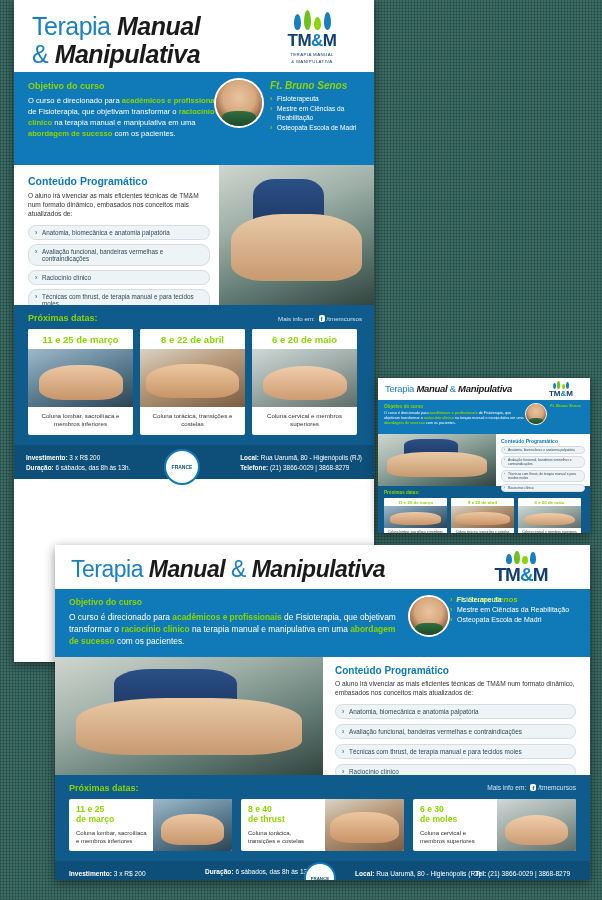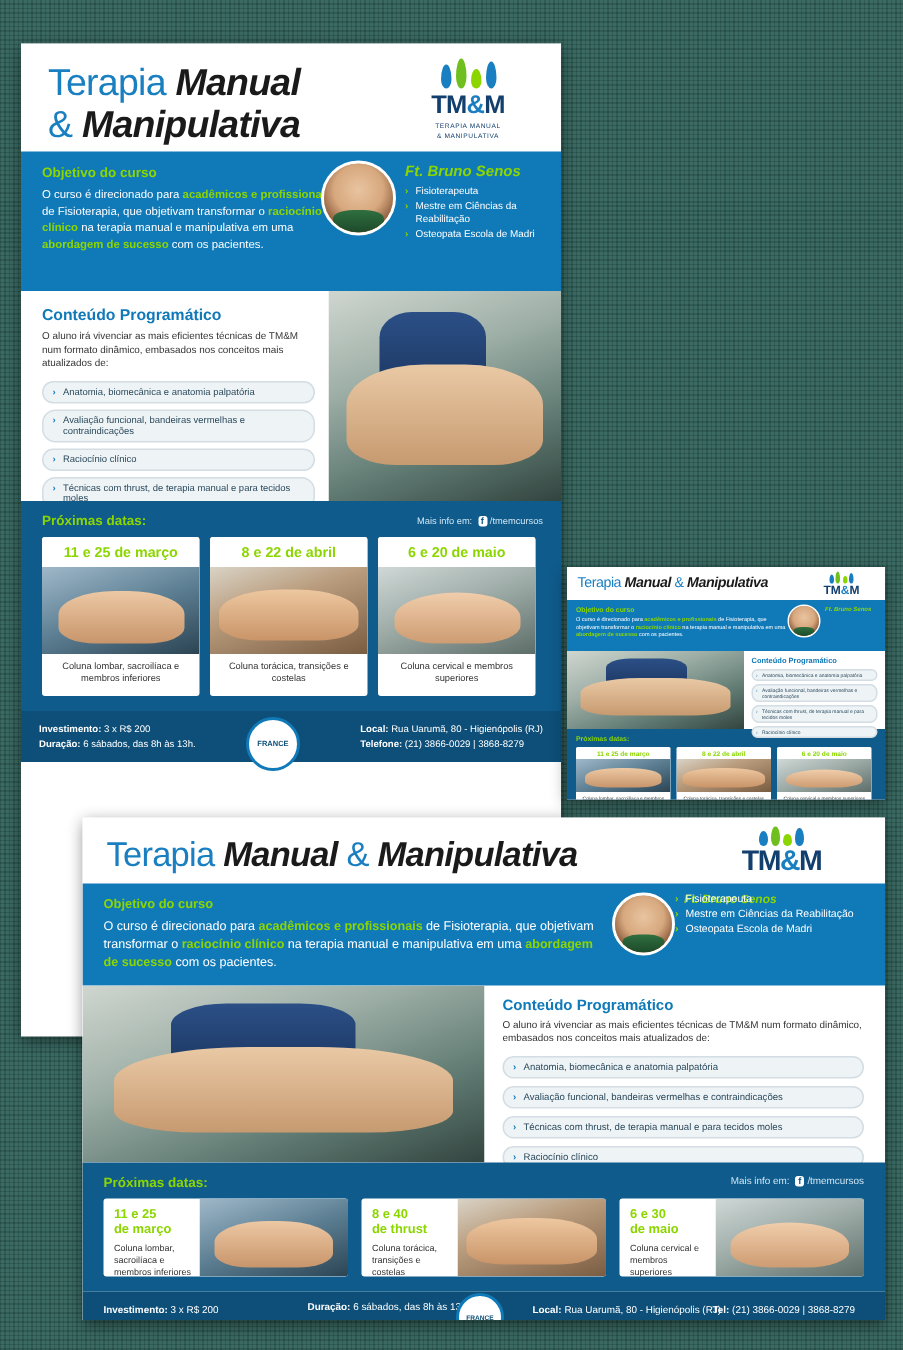--- a/index.html
+++ b/index.html
@@ -23,21 +23,21 @@
   
   .flyer{
     position:absolute;
     background:#ffffff;
     box-shadow:0 3px 10px rgba(0,0,0,.45);
     overflow:hidden;
     z-index:2;
   }
 
   
-  .flyerA{left:14px;top:29px;width:360px;height:662px;}
+  .flyerA{left:14px;top:0;width:360px;height:662px;}
   .flyerA .head{
     height:72px;background:#fff;position:relative;
     border-bottom:0;
   }
   .fa-title{
     position:absolute;left:18px;top:14px;
     color:#1a7fc1;font-size:25px;line-height:25px;letter-spacing:-.5px;
   }
   .fa-title .b{font-weight:bold;color:#1a1a1a;font-style:italic;}
   .fa-title .t2{display:block;margin-top:3px;}
@@ -167,21 +167,21 @@
   .fc-lt{color:#1079b8;font-size:10px;font-weight:bold;margin-bottom:3px;}
   .fc-ls{font-size:6.6px;line-height:9px;color:#333;margin-bottom:7px;}
   .chipC{background:#eef3f6;border:1px solid #d3dde3;border-radius:9px;font-size:6.4px;
          color:#2b4a5c;padding:3px 6px 3px 13px;margin-bottom:5px;position:relative;}
   .chipC:before{content:"›";position:absolute;left:6px;color:#1079b8;font-weight:bold;}
   .fc-dates{background:#0f5b8c;padding:8px 14px 10px;position:relative;}
   .fc-dt{color:#8cd600;font-size:9px;font-weight:bold;margin-bottom:6px;}
   .fc-more{position:absolute;right:14px;top:9px;color:#cfe6f5;font-size:6.6px;}
   .fc-cards{display:flex;gap:9px;}
   .fc-card{flex:1;background:#fff;display:flex;height:52px;overflow:hidden;border-radius:2px;}
-  .fc-card .ctxt{width:64px;padding:5px 5px 0 7px;box-sizing:border-box;}
+  .fc-card .ctxt{width:84px;padding:5px 5px 0 7px;box-sizing:border-box;}
   .fc-card .cd{color:#8cd600;font-size:8.6px;font-weight:bold;line-height:10px;}
   .fc-card .cc{font-size:6px;color:#333;line-height:8px;margin-top:5px;}
   .fc-card .ci{flex:1;overflow:hidden;position:relative;}
   .fc-foot{background:#0d4f78;color:#fff;font-size:6.6px;padding:9px 14px;position:relative;height:30px;box-sizing:border-box;}
   .fc-foot .s2{position:absolute;left:150px;top:7px;}
   .fc-foot .s3{position:absolute;left:300px;top:9px;}
   .fc-foot .s4{position:absolute;left:420px;top:9px;}
   .sealC{position:absolute;left:246px;top:1px;width:38px;height:30px;}
   .sealC .sealc{width:28px;height:28px;border-radius:50%;background:#fff;border:2px solid #1079b8;
     margin:0 auto;font-size:4.4px;color:#0d4f78;font-weight:bold;display:flex;align-items:center;justify-content:center;}
@@ -451,21 +451,21 @@
         <div class="ctxt">
           <div class="cd"><span>8 e 40</span><br><span>de thrust</span></div>
           <div class="cc">Coluna torácica, transições e costelas</div>
         </div>
         <div class="ci">
             <div class="ph ph-back"></div>
           </div>
       </div>
       <div class="fc-card">
         <div class="ctxt">
-          <div class="cd"><span>6 e 30</span><br><span>de maio</span></div>
+          <div class="cd"><span>6 e 30</span><br><span>de moles</span></div>
           <div class="cc">Coluna cervical e membros superiores</div>
         </div>
         <div class="ci">
             <div class="ph ph-neck"></div>
           </div>
       </div>
     </div>
   </div>
 
   <div class="fc-foot">

